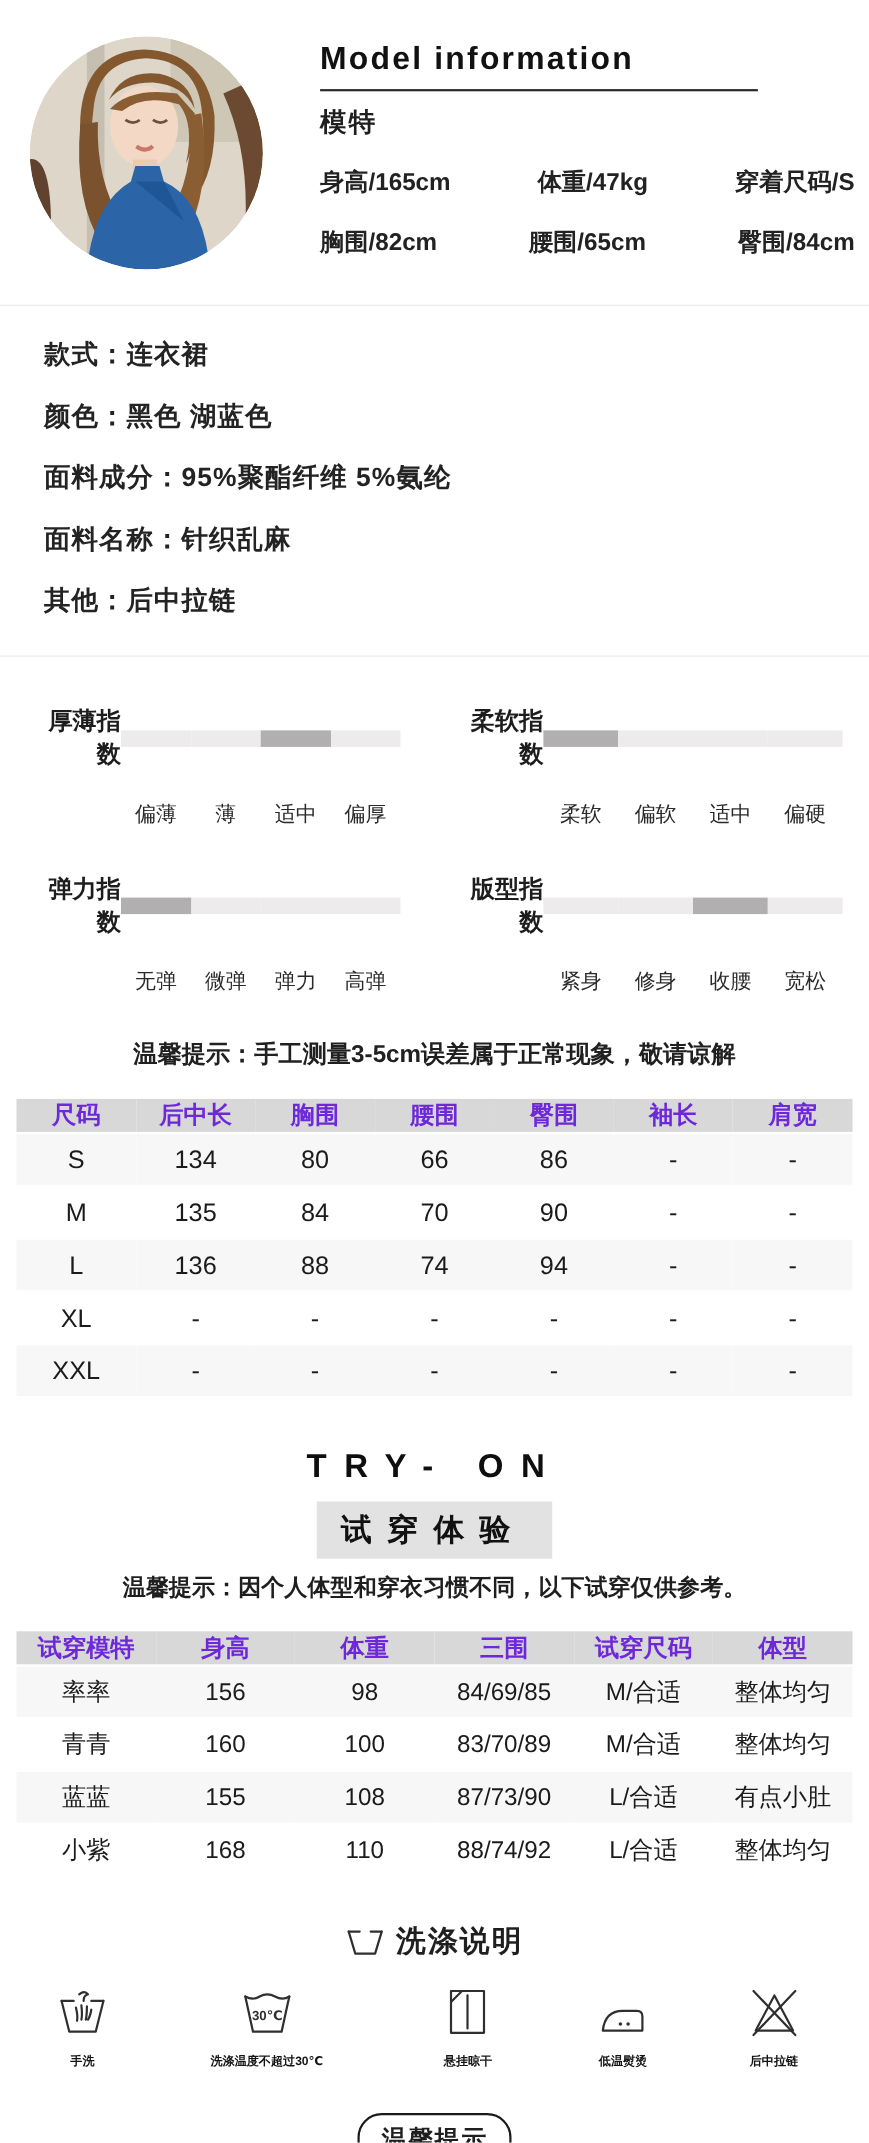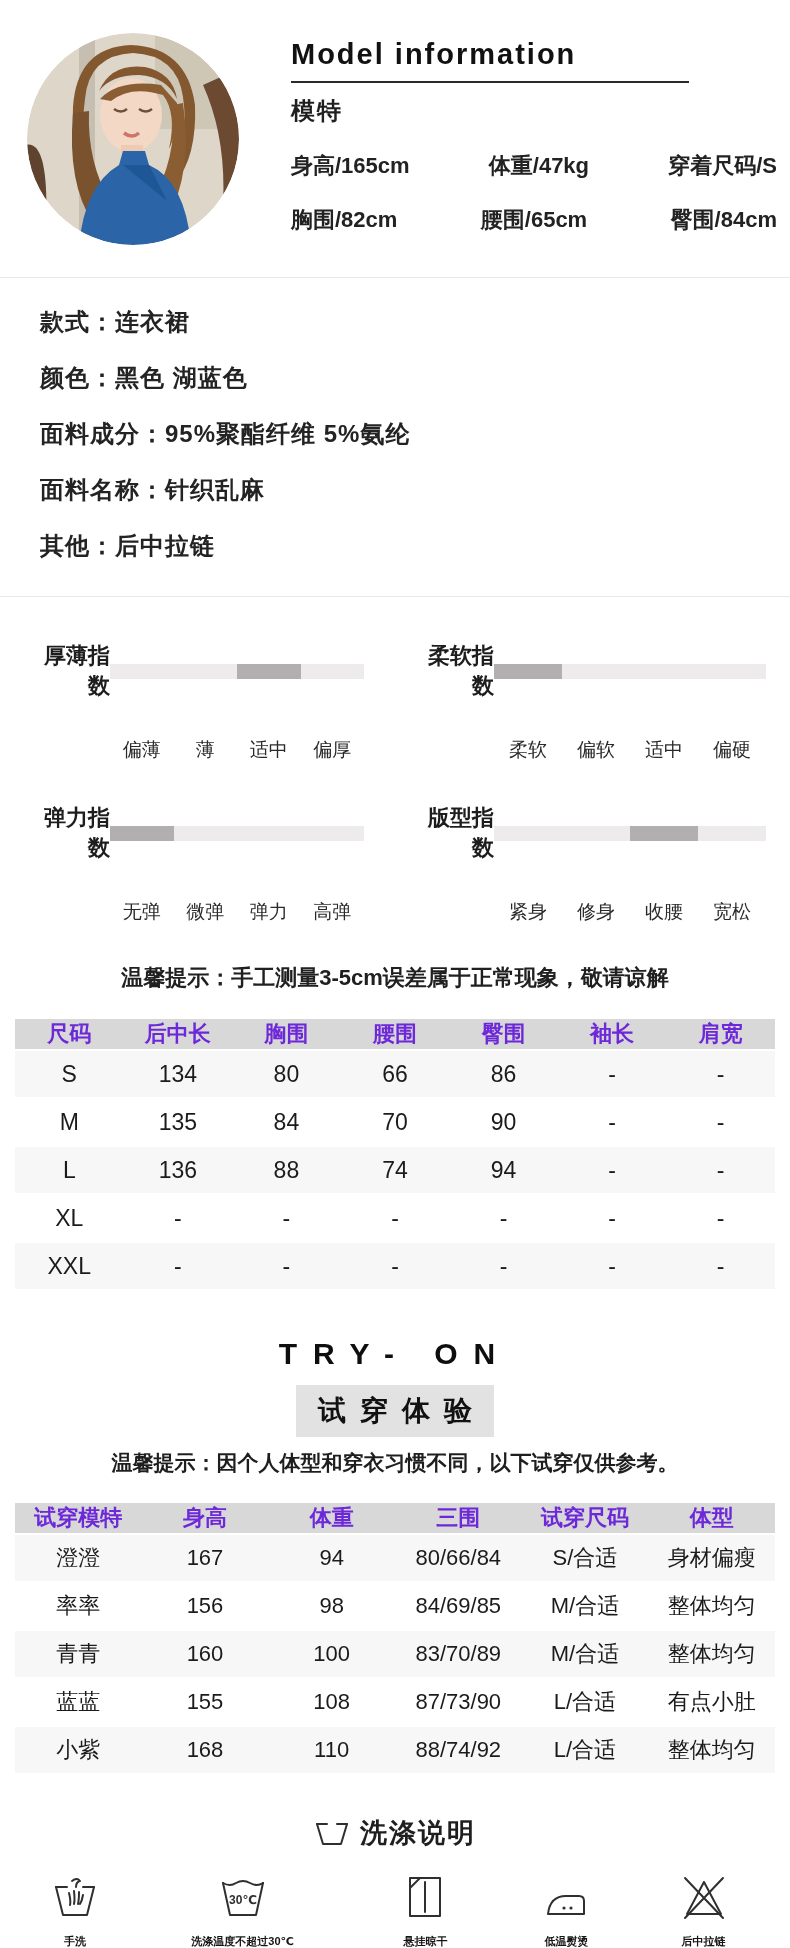--- a/index.html
+++ b/index.html
@@ -20,35 +20,35 @@
   .details-section { padding:28px 0 10px 40px; border-bottom:1px solid #e8e8e8; }
   .detail-line { font-size:24px; font-weight:600; color:#232323; margin-bottom:24px; letter-spacing:1px; }
 
   
   .index-section { padding:44px 24px 26px 24px; display:grid; grid-template-columns:340px 1fr; column-gap:44px; row-gap:40px; }
   .index-row { display:flex; align-items:center; }
   .index-name { width:86px; font-size:22px; font-weight:600; color:#1d1d1d; flex:0 0 auto;text-align:right; }
   .index-bar { display:flex; height:15px; flex:1; }
   .index-bar .seg { flex:1; background:#edebec; }
   .index-bar .seg.active { background:#b1afb0; }
-  .index-labels { display:flex; margin-left:86px; margin-top:36px; }
+  .index-labels { display:flex; margin-left:86px; margin-top:26px; }
   .index-labels span { flex:1; text-align:center; font-size:19px; color:#2a2a2a; }
 
   
   .size-note { text-align:center; font-size:22px; font-weight:600; color:#202020; margin-top:12px; }
   .data-table { width:760px; margin:24px auto 0; border-collapse:separate; border-spacing:0 2px; table-layout:fixed; }
   .data-table th { background:#d8d8d8; font-size:22px; font-weight:700; height:28px; color:#6d28d9; }
   .data-table td { text-align:center; font-size:23px; height:46px; color:#1b1b1b; }
   .data-table tbody tr:nth-child(odd) td { background:#f7f7f7; }
   .data-table tbody tr:nth-child(even) td { background:#ffffff; }
 
   
   .tryon-section { margin-top:46px; text-align:center; }
   .tryon-title-en { font-size:30px; font-weight:700; letter-spacing:16px; color:#0e0e0e; }
-  .tryon-title-cn { display:inline-block; margin-top:14px; background:#e2e2e2; font-size:28px; font-weight:700; letter-spacing:14px; padding:7px 8px 7px 22px; color:#111; }
+  .tryon-title-cn { display:inline-block; margin-top:14px; background:#e2e2e2; font-size:28px; font-weight:700; letter-spacing:14px; padding:7px 24px 7px 22px; color:#111; }
   .tryon-note { font-size:21px; font-weight:700; color:#1e1e1e; margin-top:12px; }
   .tryon-table td { font-size:22px; }
 
   
   .washing-section { margin-top:40px; }
   .wash-title { display:flex; align-items:center; justify-content:center; gap:10px; }
   .wash-title-text { font-size:27px; font-weight:700; letter-spacing:2px; }
   .wash-items { display:flex; margin-top:20px; padding:0 14px; }
   .wash-item { text-align:center; }
   .wash-item:nth-child(1){ width:16%; } .wash-item:nth-child(2){ width:28%; }
@@ -265,28 +265,20 @@
             <th>试穿模特</th>
             <th>身高</th>
             <th>体重</th>
             <th>三围</th>
             <th>试穿尺码</th>
             <th>体型</th>
           </tr>
         </thead>
       <tbody>
           <tr>
-            <td>澄澄</td>
-            <td>167</td>
-            <td>94</td>
-            <td>80/66/84</td>
-            <td>S/合适</td>
-            <td>身材偏瘦</td>
-          </tr>
-          <tr>
             <td>率率</td>
             <td>156</td>
             <td>98</td>
             <td>84/69/85</td>
             <td>M/合适</td>
             <td>整体均匀</td>
           </tr>
           <tr>
             <td>青青</td>
             <td>160</td>

